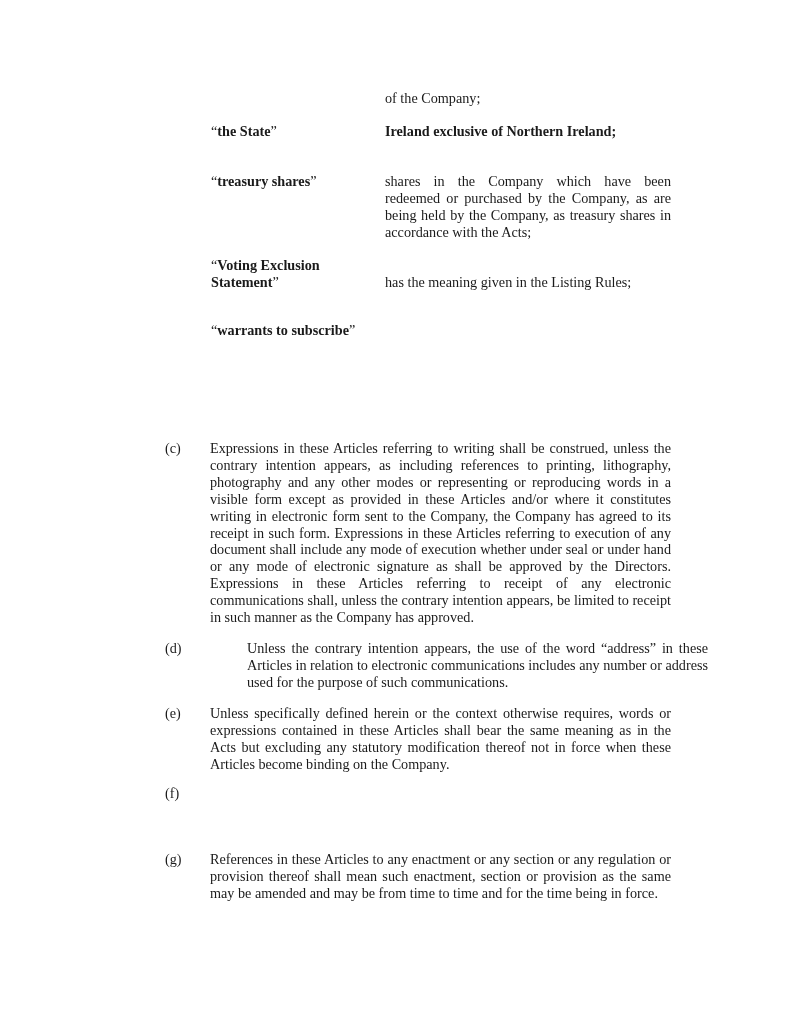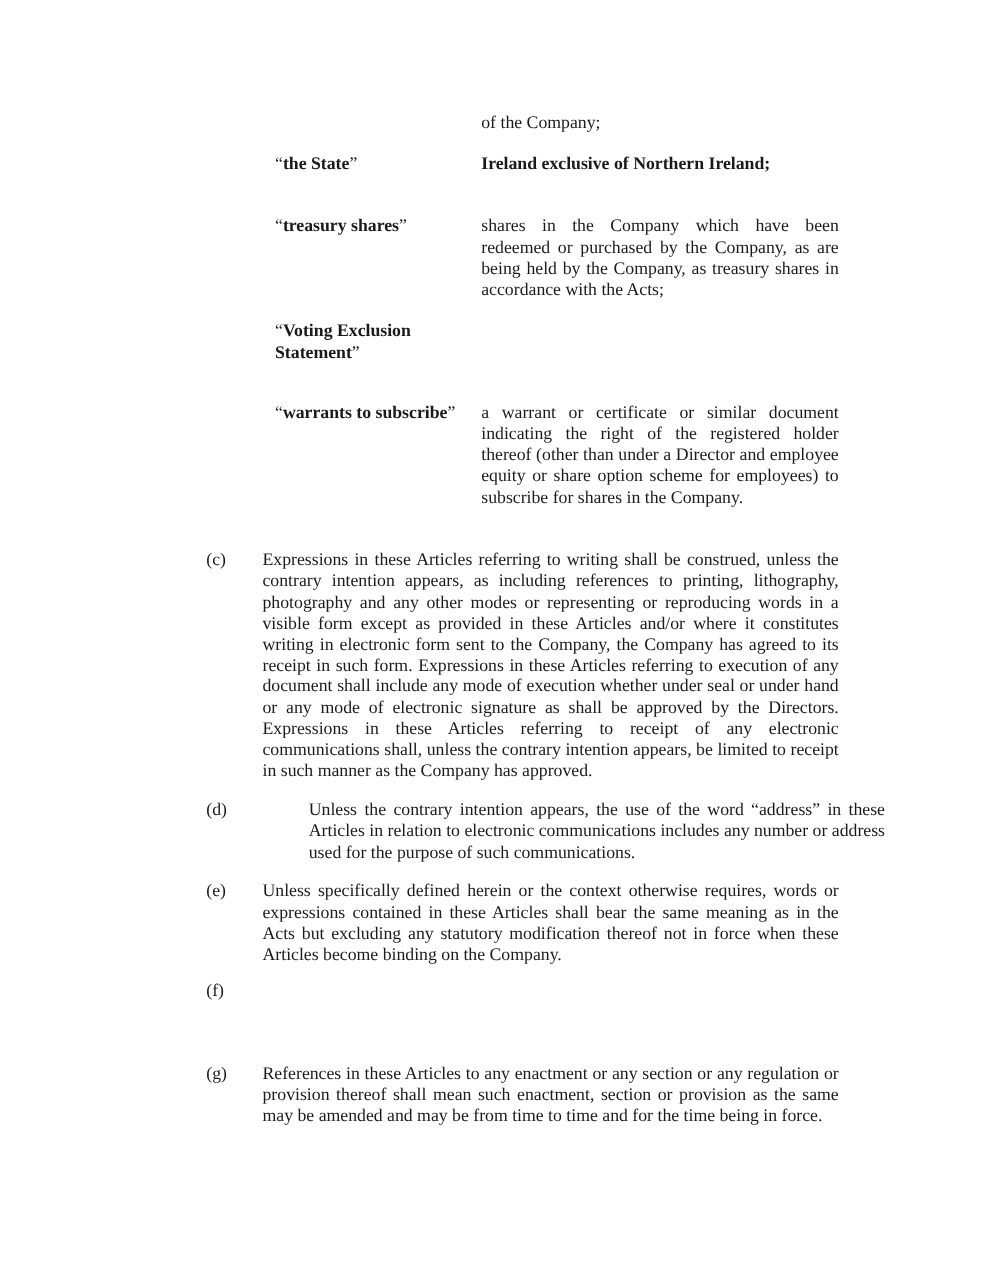--- a/index.html
+++ b/index.html
@@ -29,21 +29,21 @@
       text-align: justify;
       text-align-last: left;
     }
     .term { font-weight: bold; }
     .term .q { font-weight: normal; }
     .defn {
       left: 385px;
       width: 286px;
     }
     .termcol {
-      left: 220px;
+      left: 211px;
       width: 170px;
     }
     .label {
       left: 165px;
       width: 40px;
     }
     .para {
       left: 210px;
       width: 461px;
     }
@@ -58,23 +58,23 @@
   <div class="abs termcol term" style="top:123px;"><span class="q">“</span><span>the State</span><span class="q">”</span></div>
   <div class="abs defn" style="top:123px;font-weight:bold;">Ireland exclusive of Northern Ireland;</div>
 
   <div class="abs termcol term" style="top:173px;"><span class="q">“</span><span>treasury shares</span><span class="q">”</span></div>
   <div class="abs termcol term" style="top:257px;">
     <div><span class="q">“</span><span>Voting Exclusion</span></div>
     <div><span>Statement</span><span class="q">”</span></div>
   </div>
 
   <div class="abs defn just" style="top:173px;">shares in the Company which have been redeemed or purchased by the Company, as are being held by the Company, as treasury shares in accordance with the Acts;</div>
+  <div class="abs defn" style="top:274px;">has the meaning given in the Listing Rules;</div>
 
   <div class="abs termcol term" style="top:322px;"><span class="q">“</span><span>warrants to subscribe</span><span class="q">”</span></div>
-  <div class="abs defn just" style="top:322px;">a warrant or certificate or similar document indicating the right of the registered holder thereof (other than under a Director and employee equity or  share option scheme for employees) to subscribe for shares in the Company.</div>
 
   <div class="abs label" style="top:440px;">(c)</div>
   <div class="abs para just" style="top:440px;">Expressions in these Articles referring to writing shall be construed, unless the contrary intention appears, as including references to printing, lithography, photography and any other modes or representing or reproducing words in a visible form except as provided in these Articles and/or where it constitutes writing in electronic form sent to the Company, the Company has agreed to its receipt in such form.  Expressions in these Articles referring to execution of any document shall include any mode of execution whether under seal or under hand or any mode of electronic signature as shall be approved by the Directors. Expressions in these Articles referring to receipt of any electronic communications shall, unless the contrary intention appears, be limited to receipt in such manner as the Company has approved.</div>
 
   <div class="abs label" style="top:640px;">(d)</div>
   <div class="abs para just" style="top:640px;margin-left:37px;">Unless the contrary intention appears, the use of the word “address” in these Articles in relation to electronic communications includes any number or address used for the purpose of such communications.</div>
 
   <div class="abs label" style="top:705px;">(e)</div>
   <div class="abs para just" style="top:705px;">Unless specifically defined herein or the context otherwise requires, words or expressions contained in these Articles shall bear the same meaning as in the Acts but excluding any statutory modification thereof not in force when these Articles become binding on the Company.</div>
 

